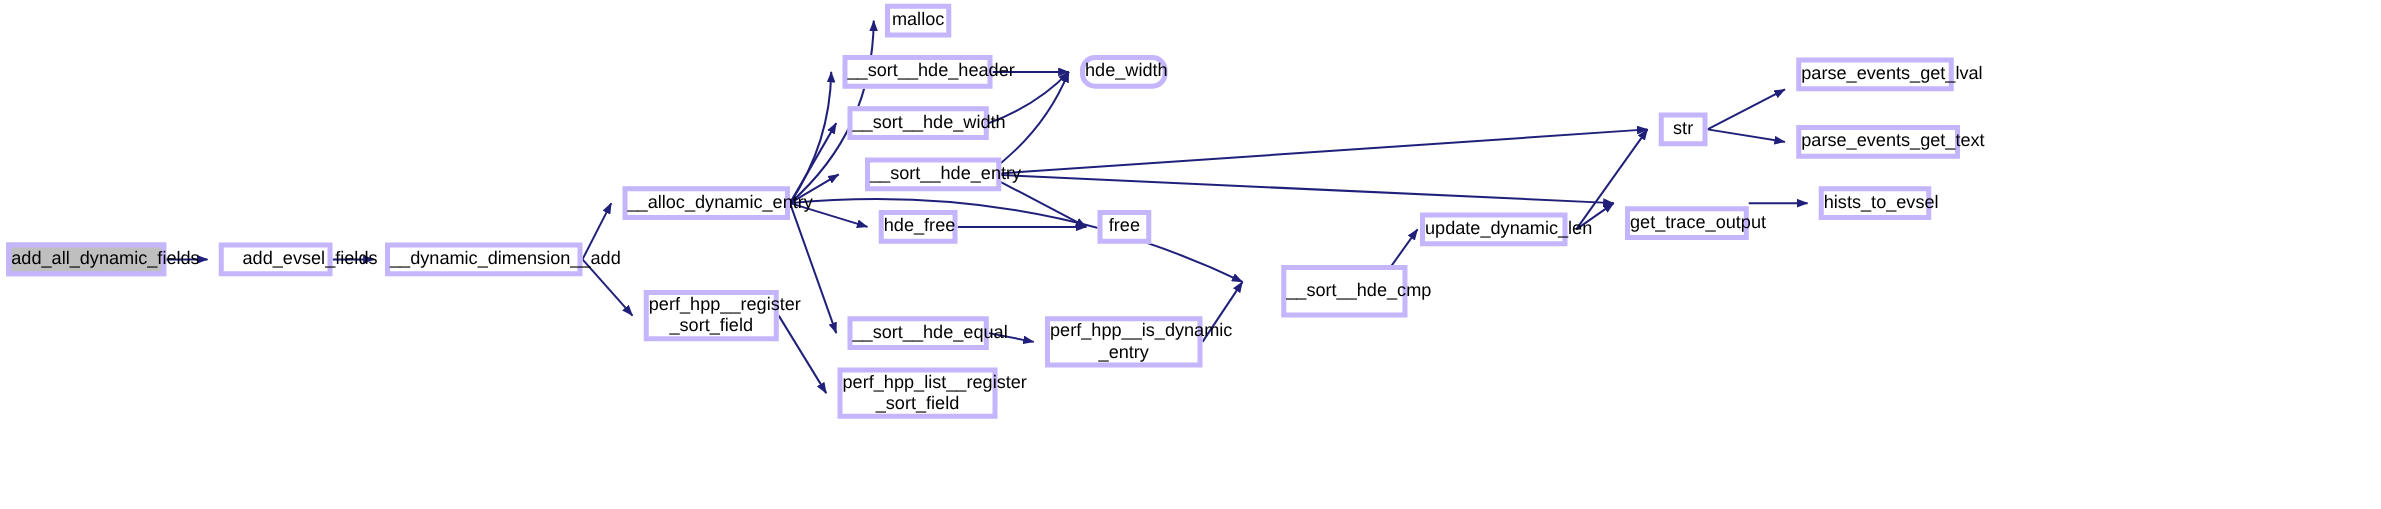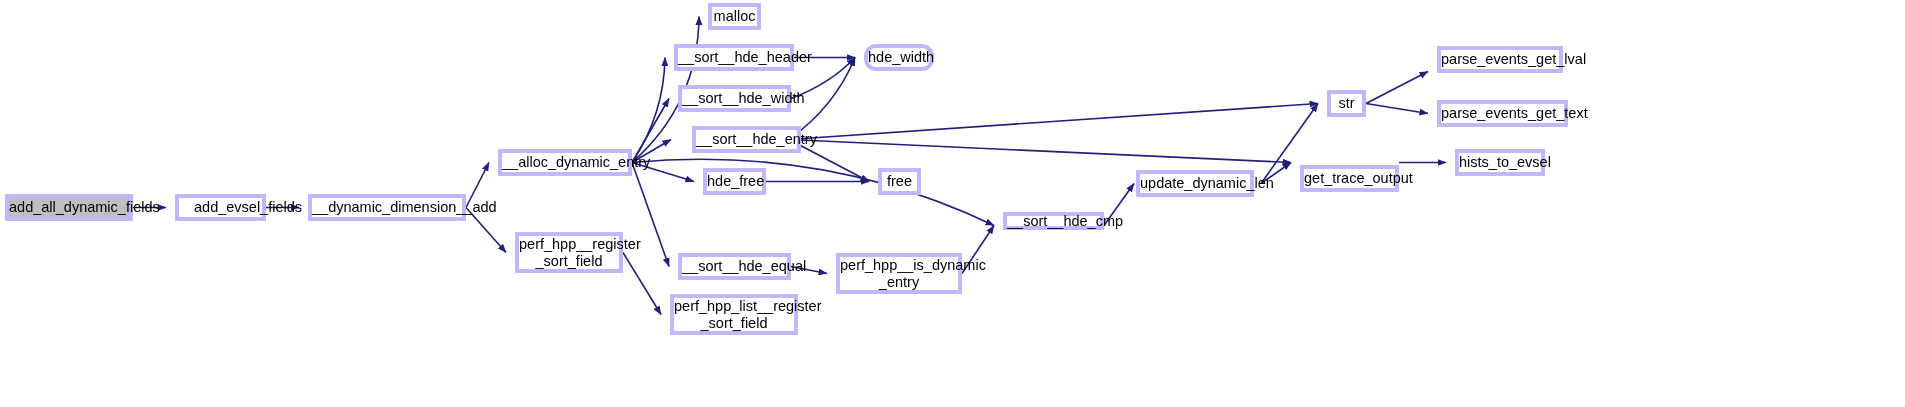--- a/index.html
+++ b/index.html
@@ -98,21 +98,21 @@
       <div class="node" style="left: 703px; top: 168px; width: 63px; height: 27px;"><span class="lbl">hde_free</span></div>
       <div class="node" style="left: 864px; top: 44px; width: 70px; height: 27px; border-radius: 12px;"><span class="lbl">hde_width</span></div>
       <div class="node" style="left: 878px; top: 168px; width: 43px; height: 27px;"><span class="lbl">free</span></div>
       <div class="node" style="left: 515px; top: 232px; width: 108px; height: 41px;"><span class="lbl">perf_hpp__register
 _sort_field</span></div>
       <div class="node" style="left: 678px; top: 253px; width: 113px; height: 27px;"><span class="lbl">__sort__hde_equal</span></div>
       <div class="node" style="left: 670px; top: 294px; width: 128px; height: 41px;"><span class="lbl">perf_hpp_list__register
 _sort_field</span></div>
       <div class="node" style="left: 836px; top: 253px; width: 126px; height: 41px;"><span class="lbl">perf_hpp__is_dynamic
 _entry</span></div>
-      <div class="node" style="left: 1003px; top: 212px; width: 101px; height: 18px;"><span class="lbl">__sort__hde_cmp</span></div>
+      <div class="node" style="left: 1025px; top: 212px; width: 101px; height: 42px;"><span class="lbl">__sort__hde_cmp</span></div>
       <div class="node" style="left: 1136px; top: 170px; width: 118px; height: 27px;"><span class="lbl">update_dynamic_len</span></div>
       <div class="node" style="left: 1327px; top: 90px; width: 39px; height: 27px;"><span class="lbl">str</span></div>
       <div class="node" style="left: 1300px; top: 149px; width: 99px; height: 27px; margin-top: 16px;"><span class="lbl">get_trace_output</span></div>
       <div class="node" style="left: 1437px; top: 46px; width: 126px; height: 27px; justify-content: flex-end;"><span class="lbl">parse_events_get_lval</span></div>
       <div class="node" style="left: 1437px; top: 100px; width: 131px; height: 27px;"><span class="lbl">parse_events_get_text</span></div>
       <div class="node" style="left: 1455px; top: 149px; width: 90px; height: 27px;"><span class="lbl">hists_to_evsel</span></div>
     </div>
 </div>
 
 </body></html>

